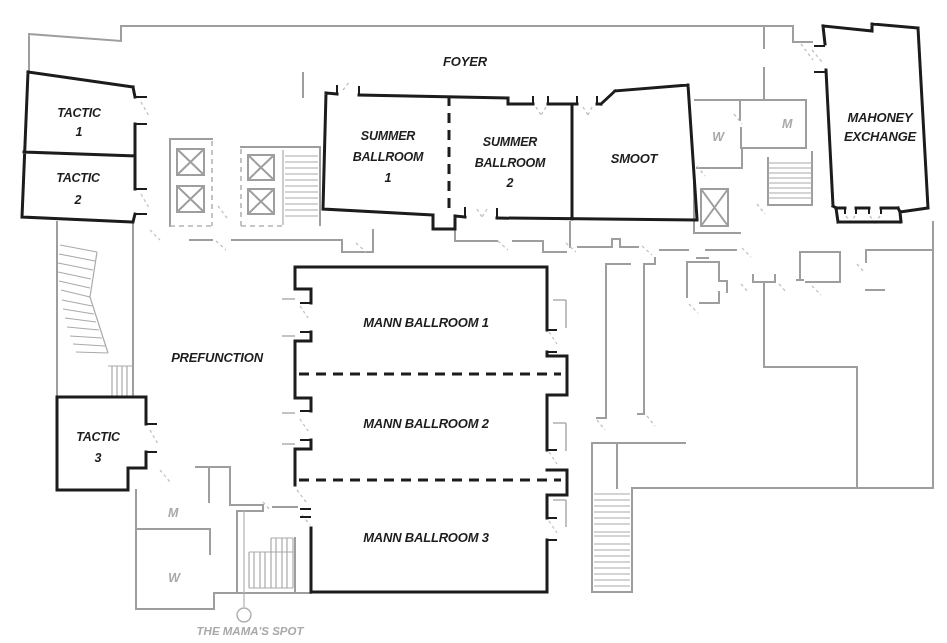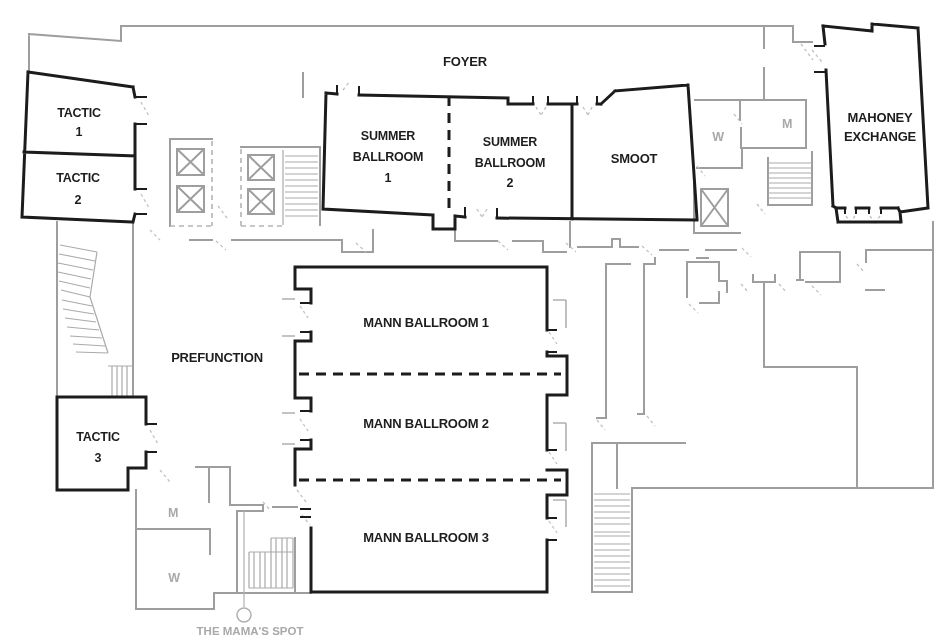--- a/index.html
+++ b/index.html
@@ -1,17 +1,17 @@
 <!DOCTYPE html>
 <html><head>
 <meta charset="utf-8">
 <style>
   html,body{margin:0;padding:0;background:#ffffff;}
   .stage{position:relative;width:947px;height:643px;background:#ffffff;overflow:hidden;
-         font-family:"Liberation Sans",sans-serif;}
+         font-family:"Liberation Sans",sans-serif;font-style:italic;}
   svg{display:block;}
   text{font-family:"Liberation Sans","DejaVu Sans",sans-serif;font-weight:bold;letter-spacing:-0.2px;}
   .room-label{font-size:12.5px;}
   .big-label{font-size:13px;}
   .gray-label{font-size:12.5px;}
   .callout-label{font-size:11.5px;letter-spacing:0px;}
 </style>
 </head>
 <body>
 

